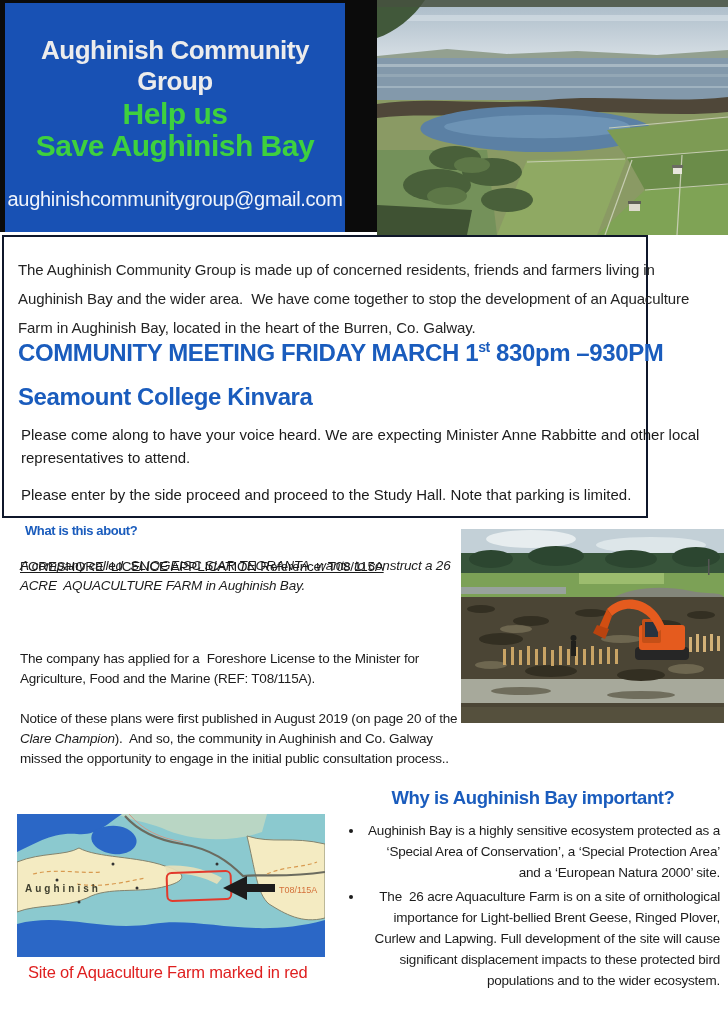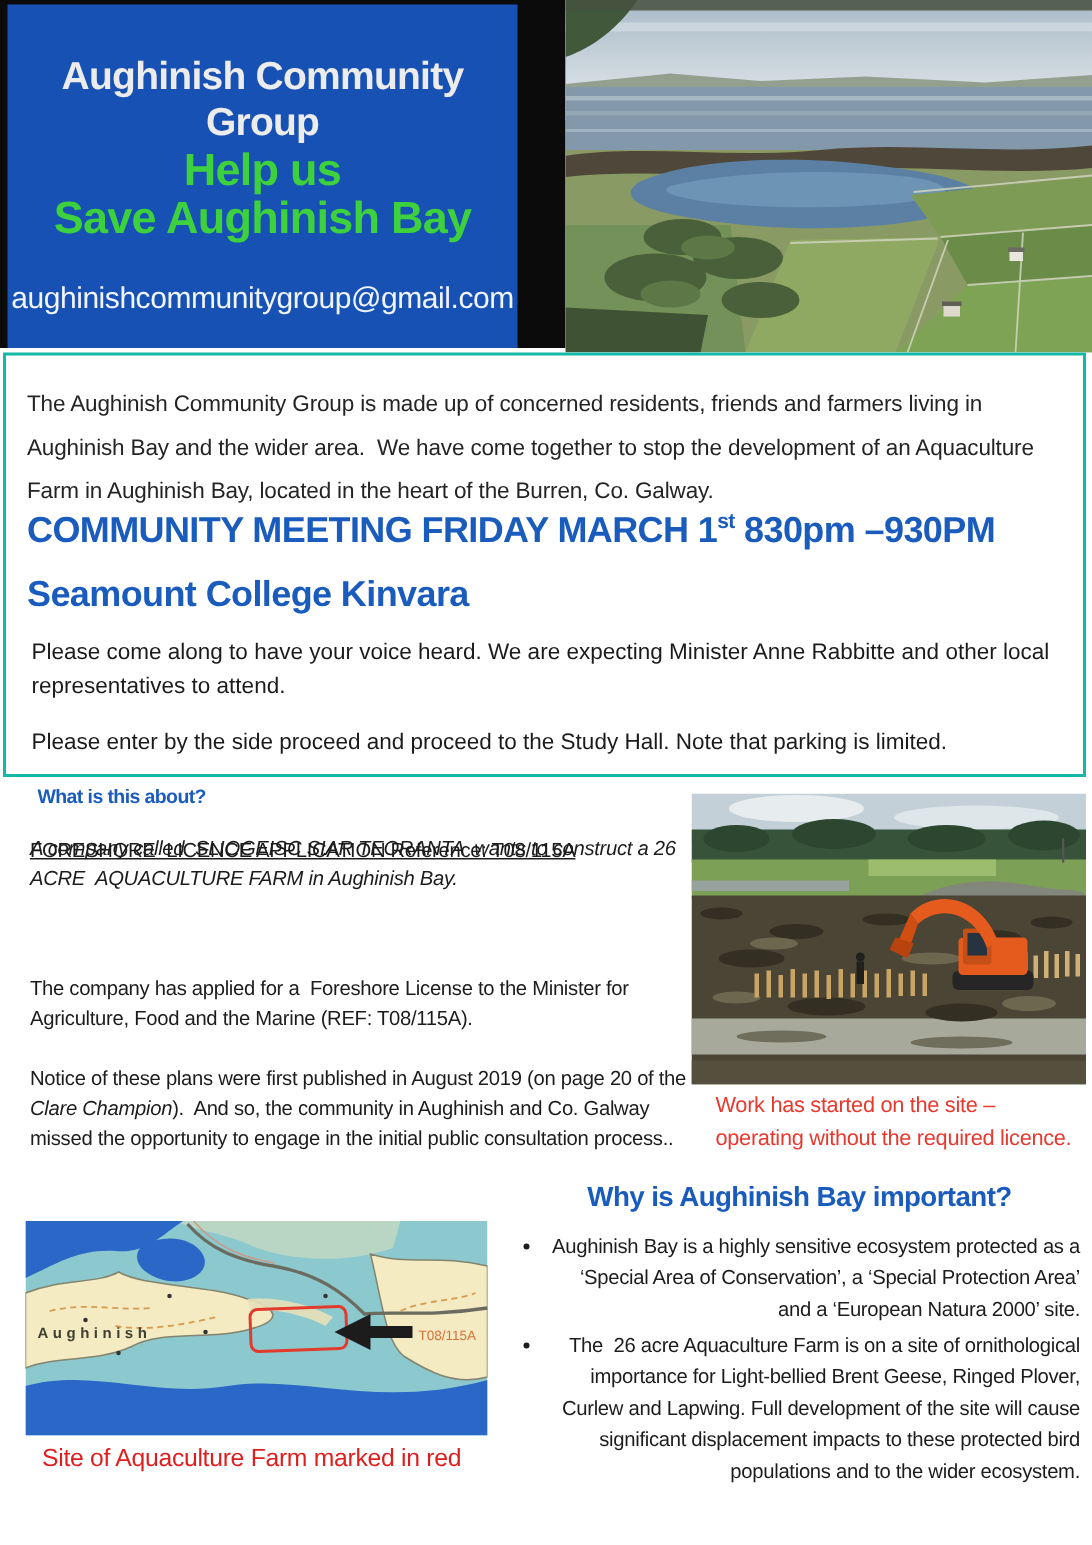--- a/index.html
+++ b/index.html
@@ -15,22 +15,22 @@
              color:#ececec; letter-spacing:-0.5px; }
   .h-sub { position:absolute; left:0; width:100%; font-size:30px; font-weight:700;
            color:var(--brand-green); letter-spacing:-0.5px; }
   .h-sub1 { top:82px;margin-top:12px; }
   .h-sub2 { top:126px; }
   .h-email { position:absolute; top:185px; left:0; width:100%; font-size:20px; font-weight:400;
              color:#f0f4fb; letter-spacing:-0.3px; }
   .bay-photo { position:absolute; left:377px; top:0; width:351px; height:235px; }
 
   
-  .intro-box { position:absolute; left:2px; top:235px; width:722px; height:283px;
-               border:2px solid #14b8a6; background:#fff; }
+  .intro-box { position:absolute; left:2px; top:235px; width:646px; height:283px;
+               border:2px solid #0f172a; background:#fff; }
   .intro-p  { position:absolute; left:14px; top:18px; width:694px; font-size:15px; line-height:29px;
               color:#242424; white-space:pre-wrap; letter-spacing:-0.1px; }
   .meeting-h { position:absolute; left:14px; top:102px; width:700px; font-size:24px; font-weight:700;
                color:var(--accent-blue); letter-spacing:-0.4px; }
   .meeting-h sup { font-size:14px; }
   .venue-h { position:absolute; left:14px; top:146px; font-size:24px; font-weight:700;
              color:var(--accent-blue); letter-spacing:-0.4px; }
   .intro-p2 { position:absolute; left:17px; top:186px; width:690px; font-size:15px; line-height:23px;
               color:#1b1b1b; white-space:pre-wrap; }
   .intro-p3 { position:absolute; left:17px; top:246px; width:700px; font-size:15px; line-height:23px;
@@ -220,24 +220,20 @@
         <path d="M146,80 L138,98 L146,101 L151,87 Z" fill="#d14e12"></path>
         <path d="M136,96 L148,100 L144,110 L132,104 Z" fill="#b8430f"></path>
       </g>
       <g>
         <rect x="110" y="112" width="5" height="15" fill="#20201c"></rect>
         <circle cx="112.5" cy="109" r="3" fill="#20201c"></circle>
       </g>
       <rect x="247" y="30" width="1.5" height="16" fill="#555"></rect>
     </svg>
   </div>
-  <div class="site-caption">
-    <span>Work has started on the site –</span>
-    <span>operating without the required licence.</span>
-  </div>
 
   <div class="why-h">Why is Aughinish Bay important?</div>
   <ul class="bullets">
     <li>Aughinish Bay is a highly sensitive ecosystem protected as a ‘Special Area of Conservation’, a ‘Special Protection Area’ and a ‘European Natura 2000’ site.</li>
     <li>The  26 acre Aquaculture Farm is on a site of ornithological importance for Light-bellied Brent Geese, Ringed Plover, Curlew and Lapwing. Full development of the site will cause significant displacement impacts to these protected bird populations and to the wider ecosystem.</li>
   </ul>
 
   <div class="map-image">
     <svg viewBox="0 0 308 143" width="308" height="143" preserveAspectRatio="none">
       <rect width="308" height="143" fill="#8bc9cf"></rect>

